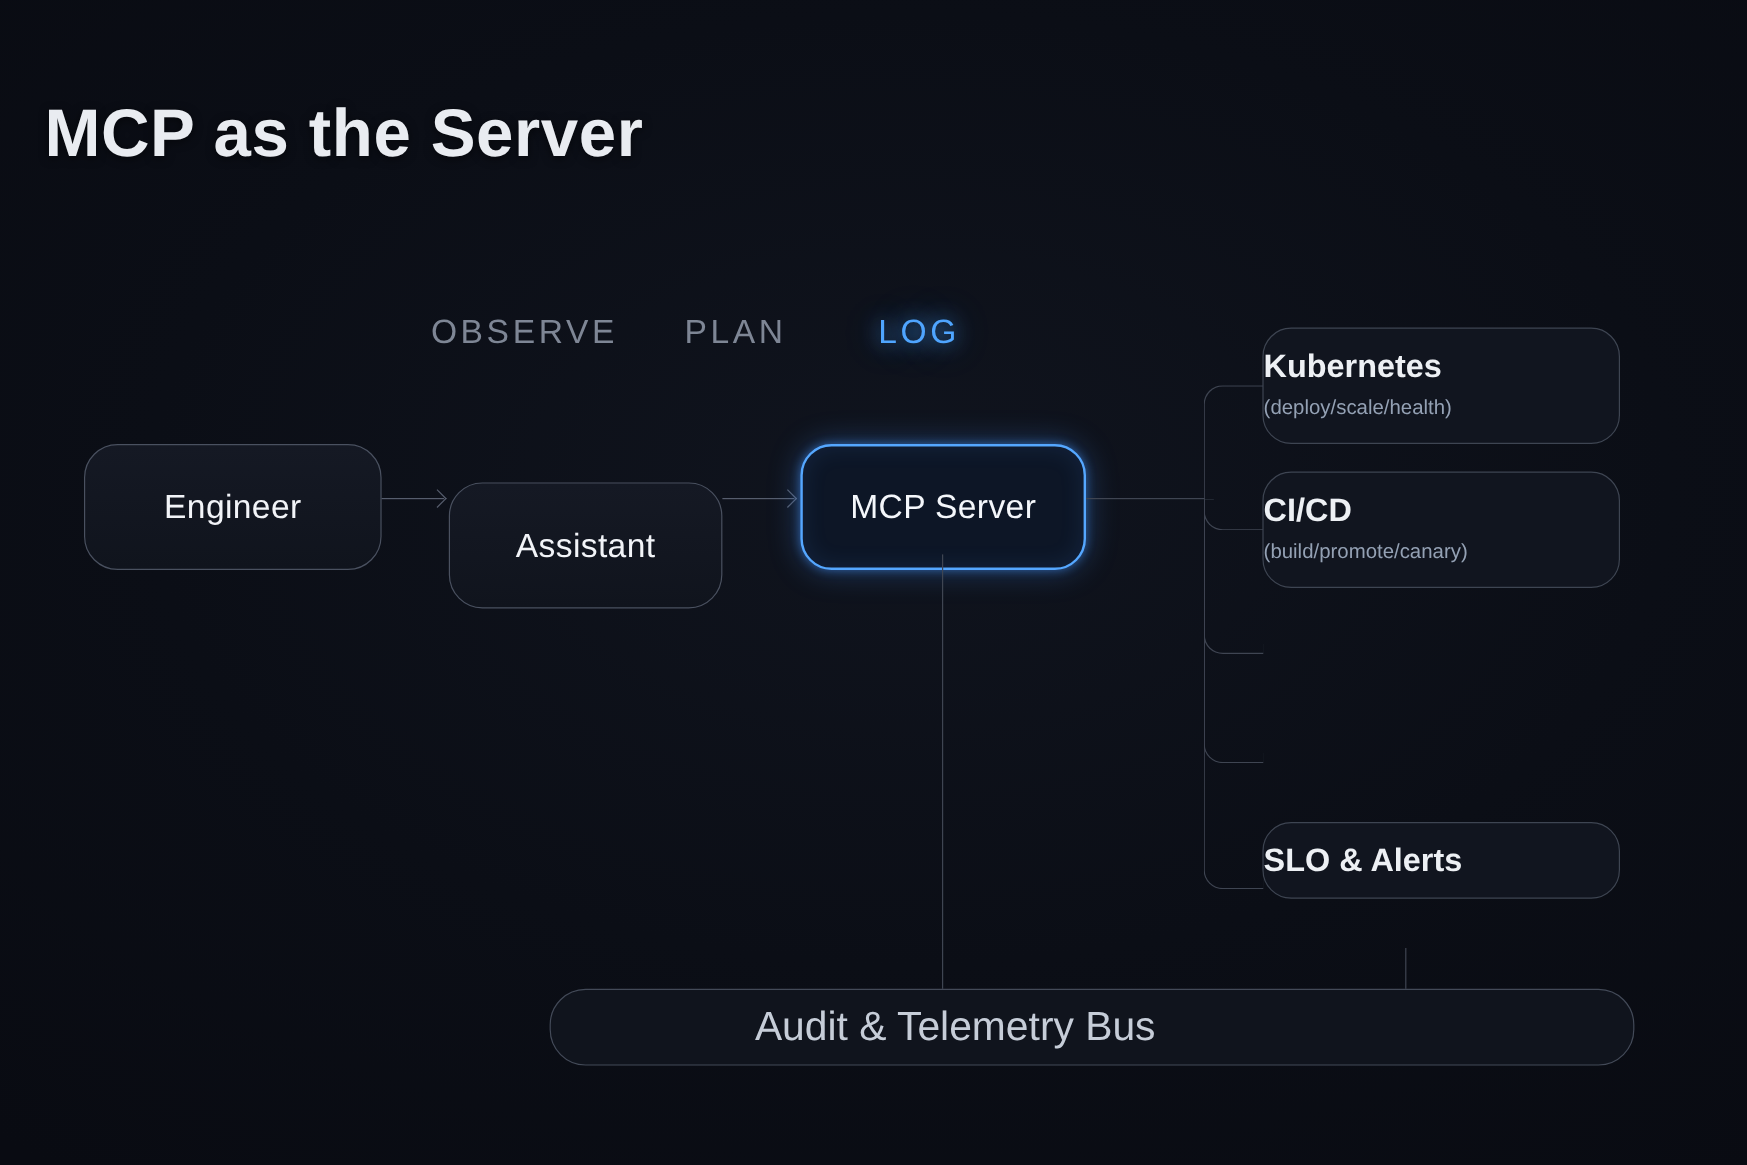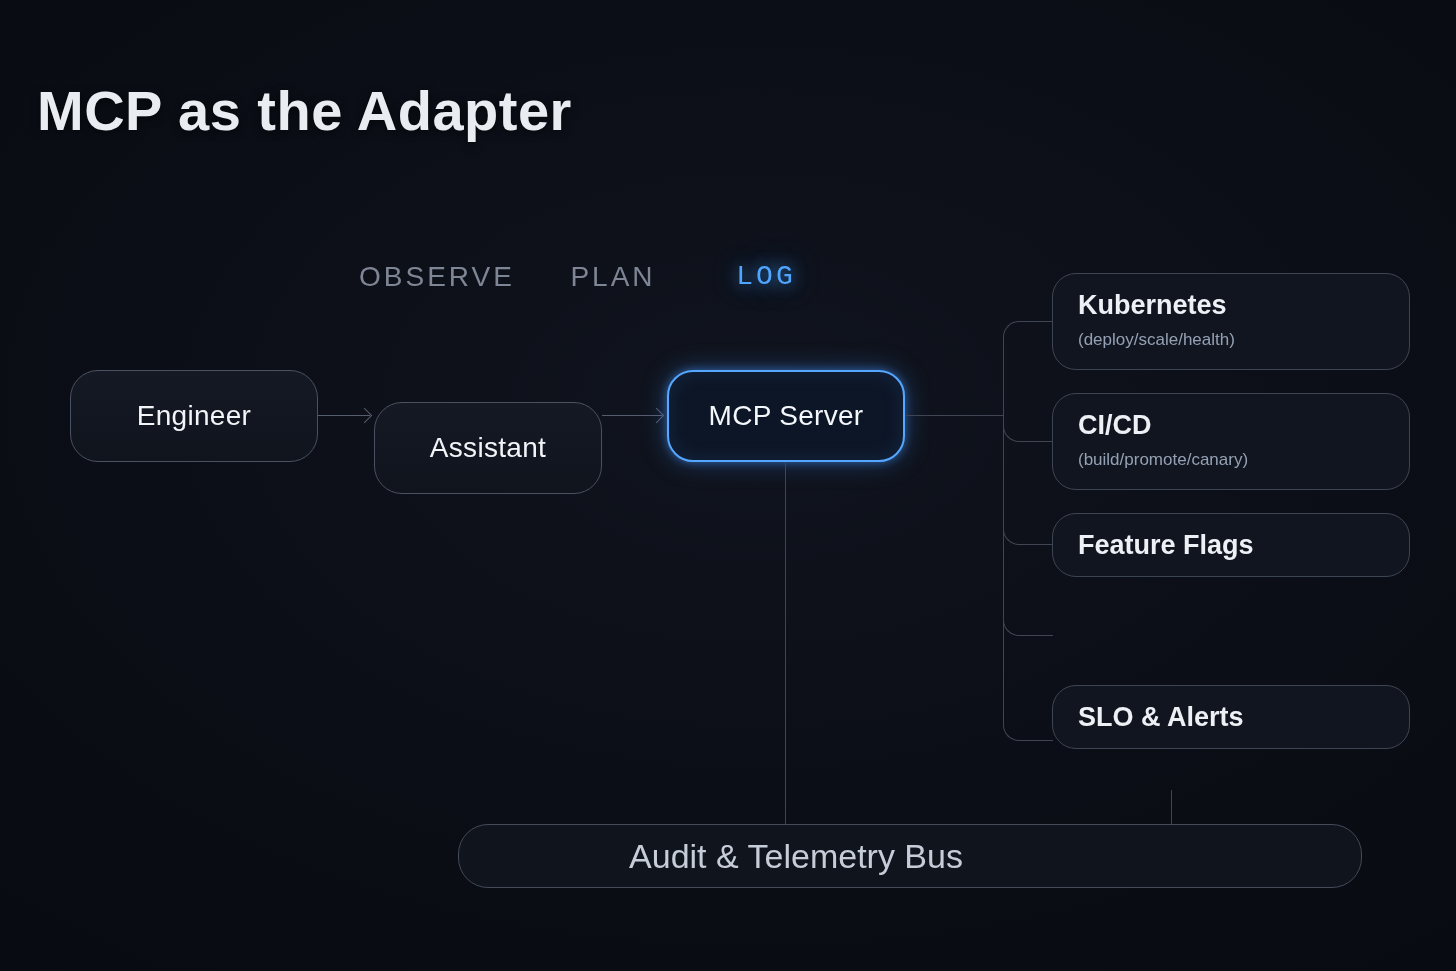--- a/index.html
+++ b/index.html
@@ -34,31 +34,30 @@
     transform: translateX(-50%);
     font-size: 28px;
     font-weight: 500;
     letter-spacing: 3px;
     color: #7e8695;
     white-space: nowrap;
   }
   .phase.active {
     color: #4fa5ff;
     text-shadow: 0 0 16px rgba(72,162,255,0.85), 0 0 34px rgba(72,162,255,0.45);
-    font-family: Liberation Mono, monospace;
   }
   .phase-observe { left: 437px; }
   .phase-plan    { left: 613px; }
   .phase-log     { left: 766px; }
 
   
   .node {
     position: absolute;
     top: 370px;
-    height: 92px;
+    height: 105px;
     box-sizing: border-box;
     border: 1.5px solid #4a5160;
     border-radius: 28px;
     background: linear-gradient(180deg, #151924 0%, #10141d 100%);
     display: flex;
     align-items: center;
     justify-content: center;
   }
   .node .nlabel {
     font-size: 28px;
@@ -78,29 +77,28 @@
       0 0 26px rgba(70,150,255,0.35),
       0 0 8px rgba(70,150,255,0.5),
       inset 0 0 20px rgba(70,150,255,0.12);
   }
   .node-mcp .nlabel { color: #f4f7fb; }
 
   
   .rnode {
     position: absolute;
     left: 1052px;
-    width: 358px;
+    width: 298px;
     box-sizing: border-box;
     border: 1.5px solid #3e4552;
     border-radius: 24px;
     background: #11151f;
     display: flex;
     flex-direction: column;
     justify-content: center;
-    padding-left: 25px;
   }
   .rnode .t {
     font-size: 27px;
     font-weight: 600;
     color: #edf0f4;
     line-height: 36px;
     white-space: nowrap;
   }
   .rnode .s {
     font-size: 17px;
@@ -186,21 +184,21 @@
   .elbow-slo  { top: 416px; height: 220px; }
   .elbow-cc   { top: 416px; height: 325px; }
   .conn-mcp-bus { left: 785px;  top: 462px; height: 362px; }
   .conn-cc-bus  { left: 1171px; top: 790px; height: 34px;  }
 </style>
 </head>
 <body>
 
 <div class="canvas">
 
-  <h1 class="title">MCP as the Adapter</h1>
+  <h1 class="title">MCP as the Server</h1>
 
   <div class="phase phase-observe">OBSERVE</div>
   <div class="phase phase-plan">PLAN</div>
   <div class="phase phase-log active">LOG</div>
 
   <div class="node node-engineer">
     <span class="nlabel">Engineer</span>
   </div>
   <div class="hline arrowline conn-arrow-1"></div>
   <div class="node node-assistant">
@@ -219,23 +217,20 @@
   <div class="elbow elbow-down elbow-cc"></div>
 
   <div class="rnode rnode-k8s">
     <span class="t">Kubernetes</span>
     <span class="s">(deploy/scale/health)</span>
   </div>
   <div class="rnode rnode-cicd">
     <span class="t">CI/CD</span>
     <span class="s">(build/promote/canary)</span>
   </div>
-  <div class="rnode rnode-ff">
-    <span class="t">Feature Flags</span>
-  </div>
   <div class="rnode rnode-slo">
     <span class="t">SLO &amp; Alerts</span>
   </div>
 
   <div class="vline conn-mcp-bus"></div>
   <div class="vline conn-cc-bus"></div>
 
   <div class="bus">
     <span class="blabel">Audit &amp; Telemetry Bus</span>
   </div>

